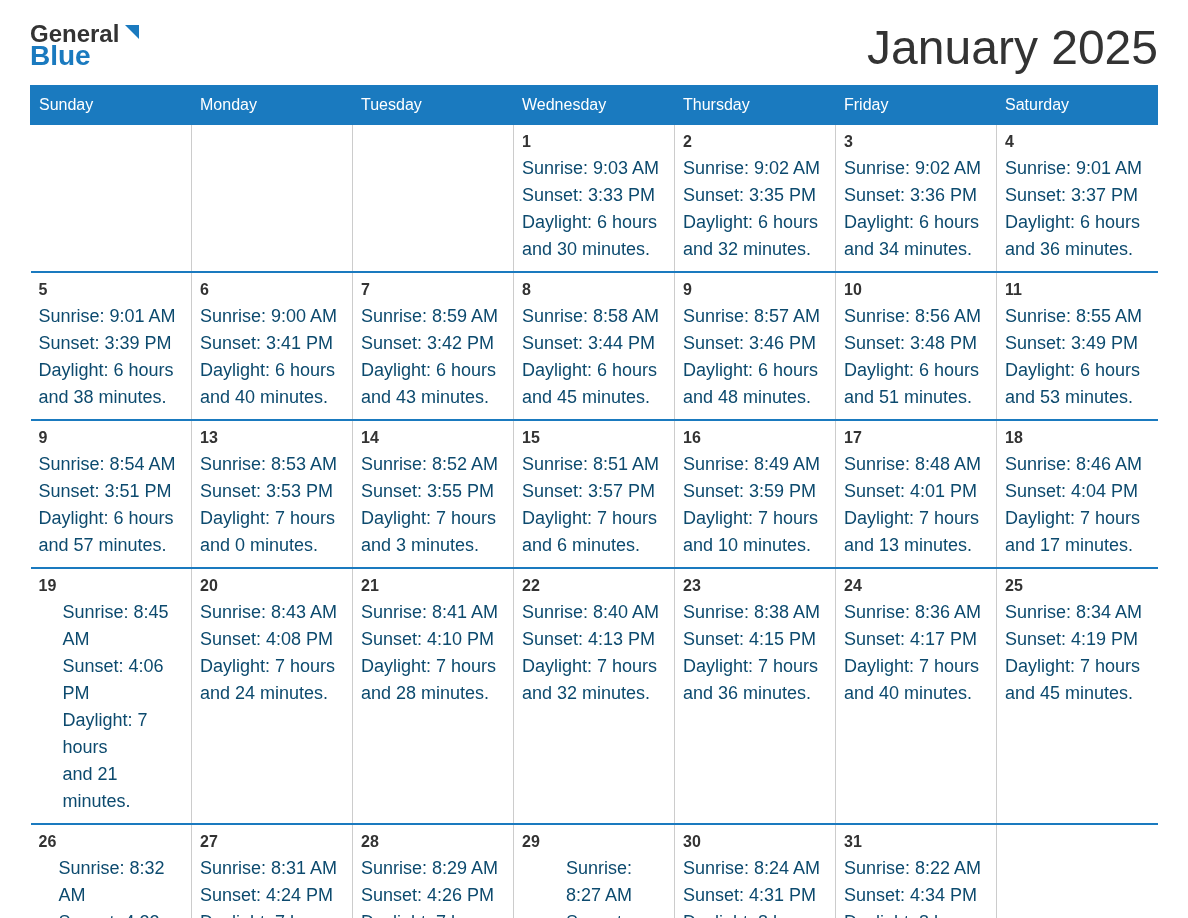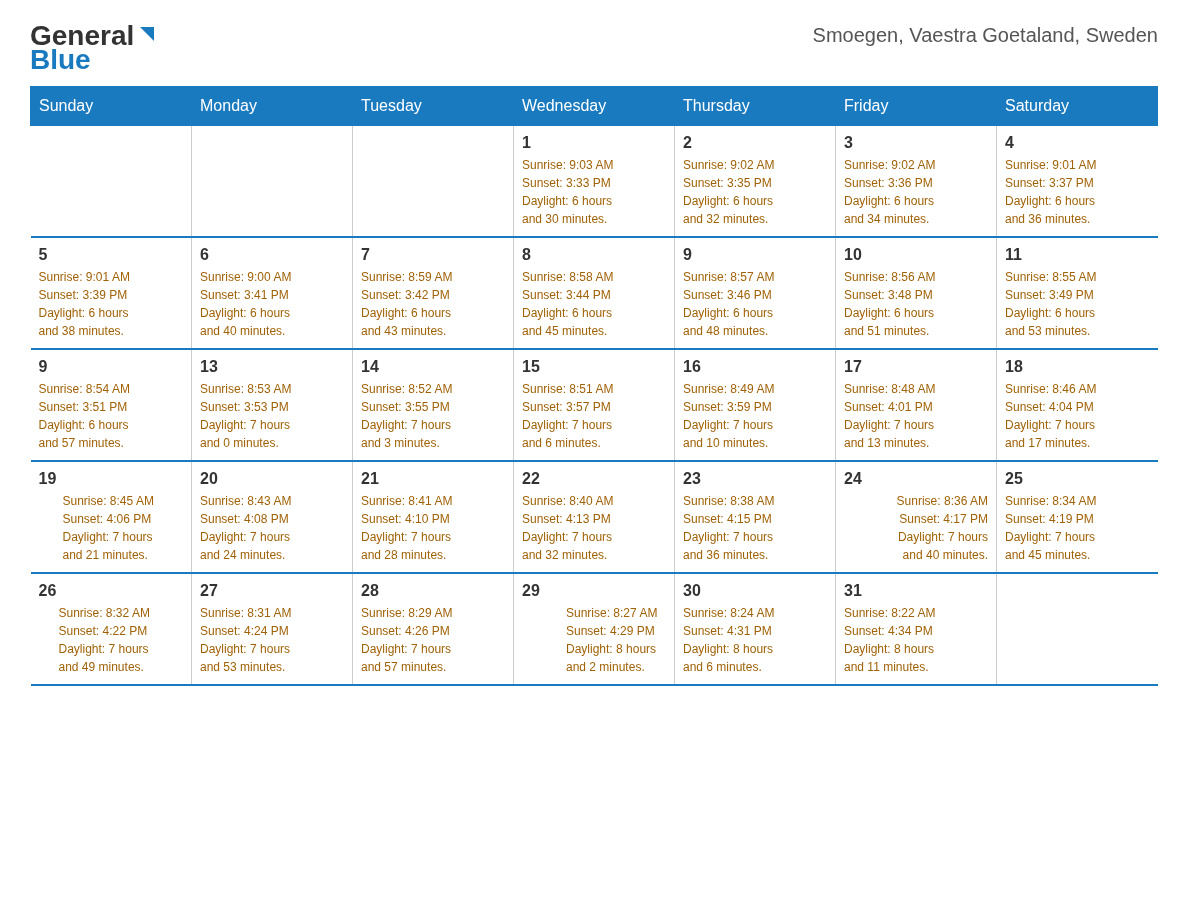--- a/index.html
+++ b/index.html
@@ -16,21 +16,21 @@
       justify-content: space-between;
       align-items: flex-start;
       margin-bottom: 10px;
     }
     .logo {
       display: flex;
       flex-direction: column;
       align-items: flex-start;
     }
     .logo-text-general {
-      font-size: 28px;
+      font-size: 24px;
       font-weight: bold;
       color: #333;
     }
     .logo-text-blue {
       font-size: 28px;
       font-weight: bold;
       color: #1a7abf;
       margin-top: -8px;
     }
     .title-block {
@@ -77,23 +77,23 @@
       border-right: none;
     }
     .day-number {
       font-size: 16px;
       font-weight: bold;
       color: #333;
       display: block;
       margin-bottom: 4px;
     }
     .day-info {
-      font-size: 12px;
+      font-size: 18px;
       line-height: 1.5;
-      color: #a16207;
+      color: #0c4a6e;
     }
     .empty-cell {
       background: #fff;
     }
   </style>
 </head>
 <body>
 
 <div class="header">
   <div class="logo">
@@ -101,21 +101,21 @@
       <span class="logo-text-general">General</span>
       <span style="display:inline-block;margin-left:2px;vertical-align:middle;">
         <svg width="22" height="22" viewBox="0 0 22 22">
           <polygon points="4,4 18,4 18,18" fill="#1a7abf"></polygon>
         </svg>
       </span>
     </div>
     <span class="logo-text-blue">Blue</span>
   </div>
   <div class="title-block">
-    <div class="location-title">Smoegen, Vaestra Goetaland, Sweden</div>
+    <div class="month-title">January 2025</div>
   </div>
 </div>
 
 <table class="calendar-table">
   <thead>
     <tr>
     <th>Sunday</th>
         <th>Monday</th>
         <th>Tuesday</th>
         <th>Wednesday</th>
@@ -291,21 +291,21 @@
         </td>
         <td>
           <span class="day-number">23</span>
           <div class="day-info" style="white-space: pre-line;">Sunrise: 8:38 AM
 Sunset: 4:15 PM
 Daylight: 7 hours
 and 36 minutes.</div>
         </td>
         <td>
           <span class="day-number">24</span>
-          <div class="day-info" style="white-space: pre-line; text-align: right;">Sunrise: 8:36 AM
+          <div class="day-info" style="white-space: pre-line;">Sunrise: 8:36 AM
 Sunset: 4:17 PM
 Daylight: 7 hours
 and 40 minutes.</div>
         </td>
         <td>
           <span class="day-number">25</span>
           <div class="day-info" style="white-space: pre-line;">Sunrise: 8:34 AM
 Sunset: 4:19 PM
 Daylight: 7 hours
 and 45 minutes.</div>

